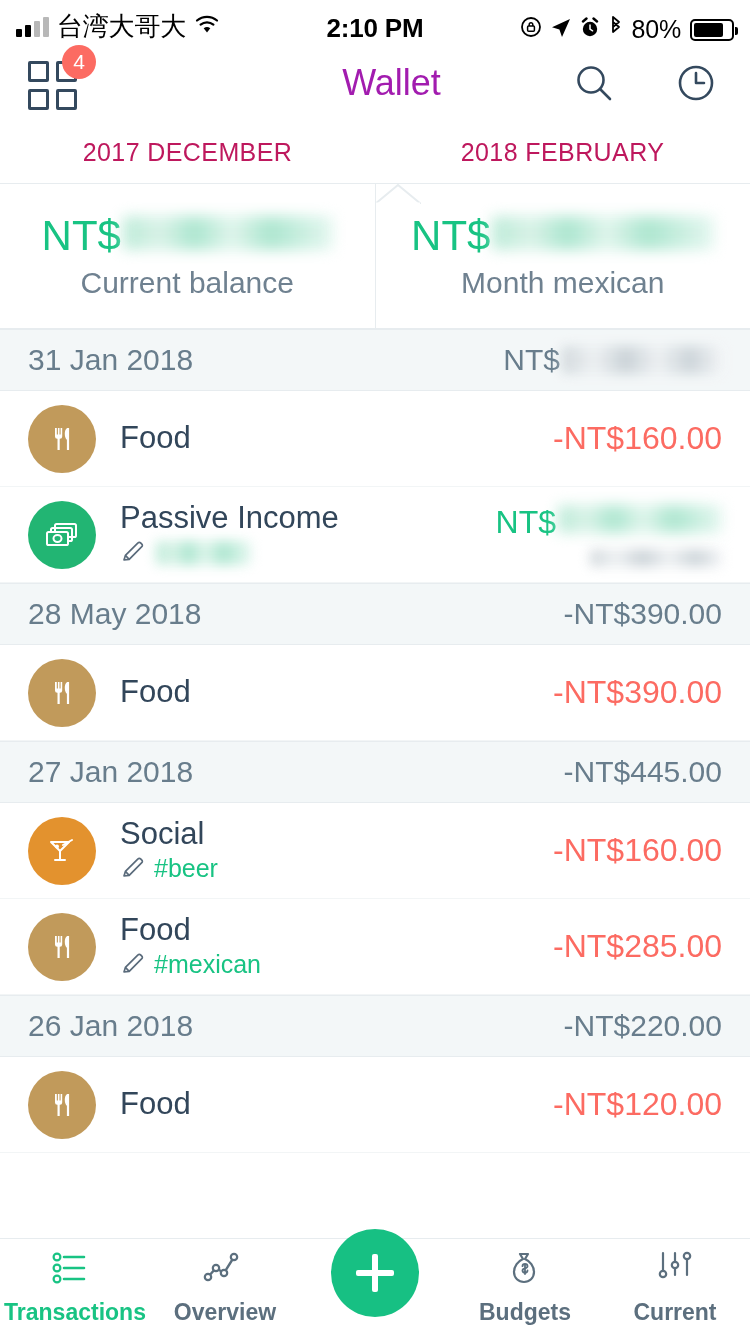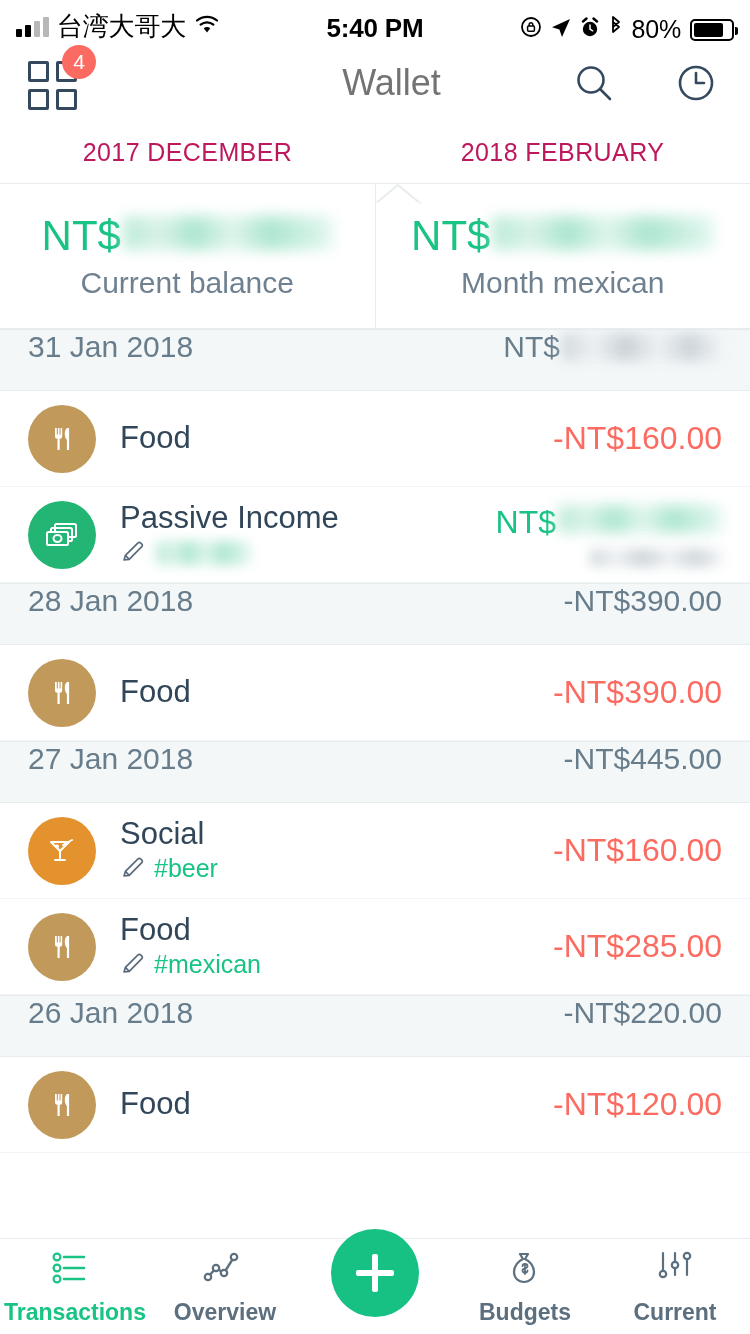--- a/index.html
+++ b/index.html
@@ -58,21 +58,21 @@
   .grid-btn .sq4 { left:28px; top:32px; }
   .badge {
     position:absolute; left:34px; top:-12px;
     min-width: 34px; height:34px; border-radius:17px;
     background:#fc6b62; color:#fff; font-size:21px; font-weight:500;
     display:flex; align-items:center; justify-content:center;
     padding: 0 6px;
   }
   .nav-title {
     position:absolute; left:0; right:0; text-align:center;
-    font-size: 36px; color:#737373; font-weight:400;
+    font-size: 36px; color:#a21caf; font-weight:400;
     pointer-events: none;
     padding-left: 33px;
   }
   .nav-right { margin-left:auto; display:flex; align-items:center; gap: 50px; }
   .icon-btn { width:52px; height:52px; display:flex; align-items:center; justify-content:center; }
 
   
   .months {
     height: 62px; display:flex; align-items:center;
     border-bottom: 1px solid #e7ecef;
@@ -106,21 +106,21 @@
   .blur-gray {
     display:inline-block;
     background: linear-gradient(90deg,#cfd6da 0%, #eef1f3 20%, #c9d1d6 40%, #eef1f3 60%, #cbd3d8 80%, #f2f4f6 100%);
     filter: blur(6px); opacity:.95; border-radius:4px;
   }
   .bal-label { font-size: 30px; color:#6f8190; margin-top: 6px; }
 
   
   .list { position:absolute; top: 329px; left:0; right:0; bottom: 96px; overflow:hidden; }
   .day-header {
-    height: 62px; background:#f3f7f8; display:flex; align-items:flex-start;
+    height: 62px; background:#f3f7f8; display:flex; align-items:center;
     padding: 0 28px; justify-content:space-between;
     border-top:1px solid #e7ecef; border-bottom:1px solid #e7ecef;
   }
   .day-date { font-size: 30px; color:#687d8c; }
   .day-total { font-size: 30px; color:#687d8c; display:flex; align-items:center; }
 
   .tx {
     height: 96px; display:flex; align-items:center; padding: 0 28px;
     background:#fff; border-bottom: 1px solid #f2f5f6;
   }
@@ -176,21 +176,21 @@
       <span class="carrier">台湾大哥大</span>
       <span>
         <svg width="26" height="20" viewBox="0 0 26 20">
             <path d="M13 17.4l3.3-4.1a5.2 5.2 0 0 0-6.6 0L13 17.4z" fill="#000"></path>
             <path d="M6.6 9.6a10.2 10.2 0 0 1 12.8 0" stroke="#000" stroke-width="2.2" fill="none" stroke-linecap="round"></path>
             <path d="M3 5.5a15.6 15.6 0 0 1 20 0" stroke="#000" stroke-width="2.2" fill="none" stroke-linecap="round"></path>
           </svg>
       </span>
     </div>
     <div class="sb-center">
-      <span class="clock-time">5:40 PM</span>
+      <span class="clock-time">2:10 PM</span>
     </div>
     <div class="sb-right">
       <span>
         <svg width="22" height="22" viewBox="0 0 22 22">
             <circle cx="11" cy="11" r="9" stroke="#000" stroke-width="1.8" fill="none"></circle>
             <rect x="7.6" y="10" width="6.8" height="5.2" rx="1" stroke="#000" stroke-width="1.5" fill="none"></rect>
             <path d="M9.2 10V8.6a1.8 1.8 0 0 1 3.6 0V10" stroke="#000" stroke-width="1.5" fill="none"></path>
           </svg>
       </span>
       <span>
@@ -323,21 +323,21 @@
           <span>NT$</span>
           <span class="blur-green" style="width:164px;height:28px"></span>
         </div>
         <div class="amount-sub">
           <span class="blur-gray" style="width:132px;height:18px;display:block;margin-left:auto"></span>
         </div>
       </div>
     </div>
 
     <div class="day-header">
-      <span class="day-date">28 Jan 2018</span>
+      <span class="day-date">28 May 2018</span>
       <span class="day-total">-NT$390.00</span>
     </div>
 
     <div class="tx">
       <div class="avatar" style="background:#c19a5b">
         <svg width="34" height="34" viewBox="0 0 34 34">
             <path d="M10 6v8.5a2.2 2.2 0 0 0 2.2 2.2h.3V28h2.2V16.7h.3a2.2 2.2 0 0 0 2.2-2.2V6h-1.6v6.6h-1.1V6h-1.6v6.6h-1.1V6H10z" fill="#fff"></path>
             <path d="M22.8 6c-1.7 0-3 2.6-3 6 0 2.7.9 5 2.1 5.7V28h2.2V6h-1.3z" fill="#fff"></path>
           </svg>
       </div>

